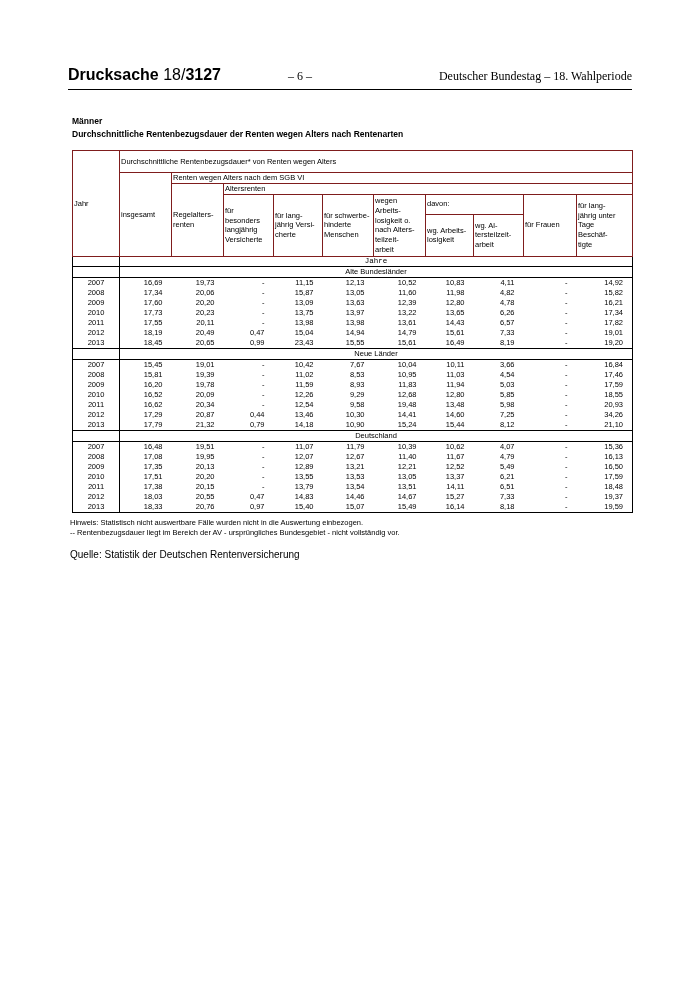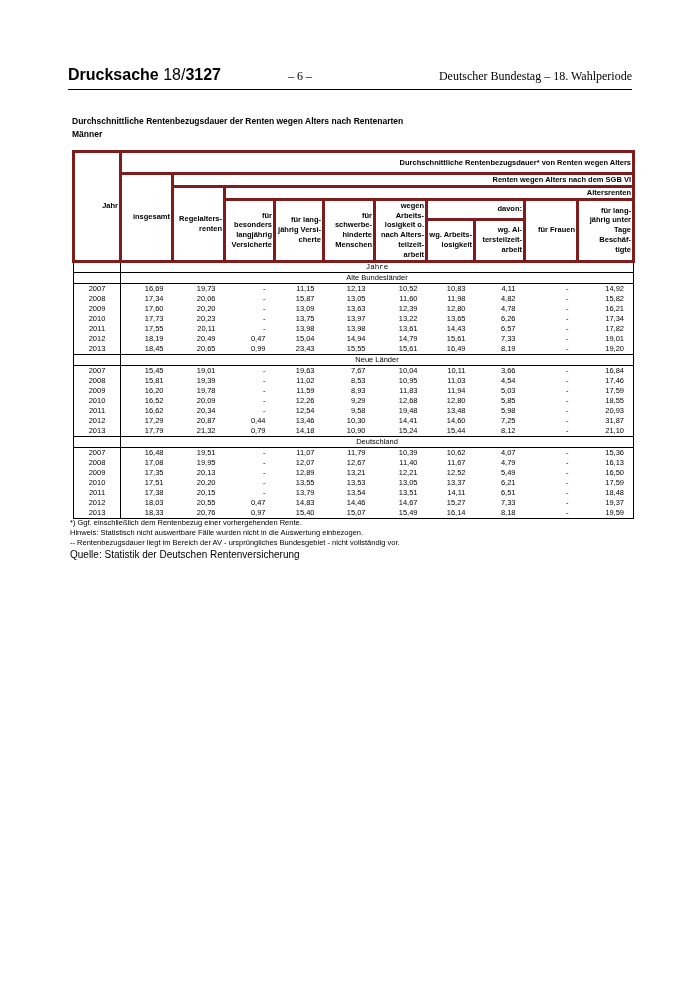--- a/index.html
+++ b/index.html
@@ -20,21 +20,21 @@
   .header-rule{border-top:1.5px solid #000;margin-top:5px;}
   
   .title-block{position:absolute;left:72px;top:115px;font-size:8.5px;font-weight:bold;line-height:12.5px;}
   
   table.rentable{
     position:absolute;left:72px;top:150px;width:560px;
     border-collapse:collapse;table-layout:fixed;
     font-size:7.5px;color:#000;border:1px solid #000;
   }
   .rentable th{
-    border:3px solid #7f1d1d;font-weight:bold;text-align:right;
+    border:1px solid #7f1d1d;font-weight:normal;text-align:left;
     vertical-align:middle;white-space:pre-line;line-height:1.3;padding:0 1px;
   }
   .rentable td{padding:0;vertical-align:middle;}
   .rentable tbody td{height:10px;}
   .rentable td.yearcol{text-align:center;border-right:1px solid #000;}
   .rentable td.val{text-align:right;padding-right:9px;}
   .rentable tr.band td{
     border-top:1px solid #000;border-bottom:1px solid #000;
     text-align:center;height:10px;line-height:10px;
   }
@@ -49,22 +49,22 @@
 <div class="doc-header">
   <div class="doc-header-row">
     <div class="doc-id"><span class="b">Drucksache</span> <span>18/</span><span class="b">3127</span></div>
     <div class="page-num">– 6 –</div>
     <div class="session">Deutscher Bundestag – 18. Wahlperiode</div>
   </div>
   <div class="header-rule"></div>
 </div>
 
 <div class="title-block">
+  <div>Männer</div>
   <div>Durchschnittliche Rentenbezugsdauer der Renten wegen Alters nach Rentenarten</div>
-  <div>Männer</div>
 </div>
 
 <table class="rentable">
   <colgroup>
     <col style="width:47px">
       <col style="width:52px">
       <col style="width:52px">
       <col style="width:50px">
     <col style="width:49px">
       <col style="width:51px">
@@ -223,21 +223,21 @@
       </tr>
       <tr class="band">
         <td class="yearcol"></td>
         <td colspan="10">Neue Länder</td>
       </tr>
       <tr>
         <td class="yearcol">2007</td>
         <td class="val">15,45</td>
         <td class="val">19,01</td>
         <td class="val">-</td>
-        <td class="val">19,63</td>
+        <td class="val">10,42</td>
         <td class="val">7,67</td>
         <td class="val">10,04</td>
         <td class="val">10,11</td>
         <td class="val">3,66</td>
         <td class="val">-</td>
         <td class="val">16,84</td>
       </tr>
       <tr>
         <td class="yearcol">2008</td>
         <td class="val">15,81</td>
@@ -294,21 +294,21 @@
         <td class="yearcol">2012</td>
         <td class="val">17,29</td>
         <td class="val">20,87</td>
         <td class="val">0,44</td>
         <td class="val">13,46</td>
         <td class="val">10,30</td>
         <td class="val">14,41</td>
         <td class="val">14,60</td>
         <td class="val">7,25</td>
         <td class="val">-</td>
-        <td class="val">31,87</td>
+        <td class="val">34,26</td>
       </tr>
       <tr>
         <td class="yearcol">2013</td>
         <td class="val">17,79</td>
         <td class="val">21,32</td>
         <td class="val">0,79</td>
         <td class="val">14,18</td>
         <td class="val">10,90</td>
         <td class="val">15,24</td>
         <td class="val">15,44</td>
@@ -408,17 +408,16 @@
         <td class="val">15,49</td>
         <td class="val">16,14</td>
         <td class="val">8,18</td>
         <td class="val">-</td>
         <td class="val">19,59</td>
       </tr>
     </tbody>
 </table>
 
 <div class="footnotes">
-  <div>*) Ggf. einschließlich dem Rentenbezug einer vorhergehenden Rente.</div>
   <div>Hinweis: Statistisch nicht auswertbare Fälle wurden nicht in die Auswertung einbezogen.</div>
   <div>-- Rentenbezugsdauer liegt im Bereich der AV - ursprüngliches Bundesgebiet - nicht vollständig vor.</div>
 </div>
 <div class="source-line">Quelle: Statistik der Deutschen Rentenversicherung</div>
 
 </body></html>

